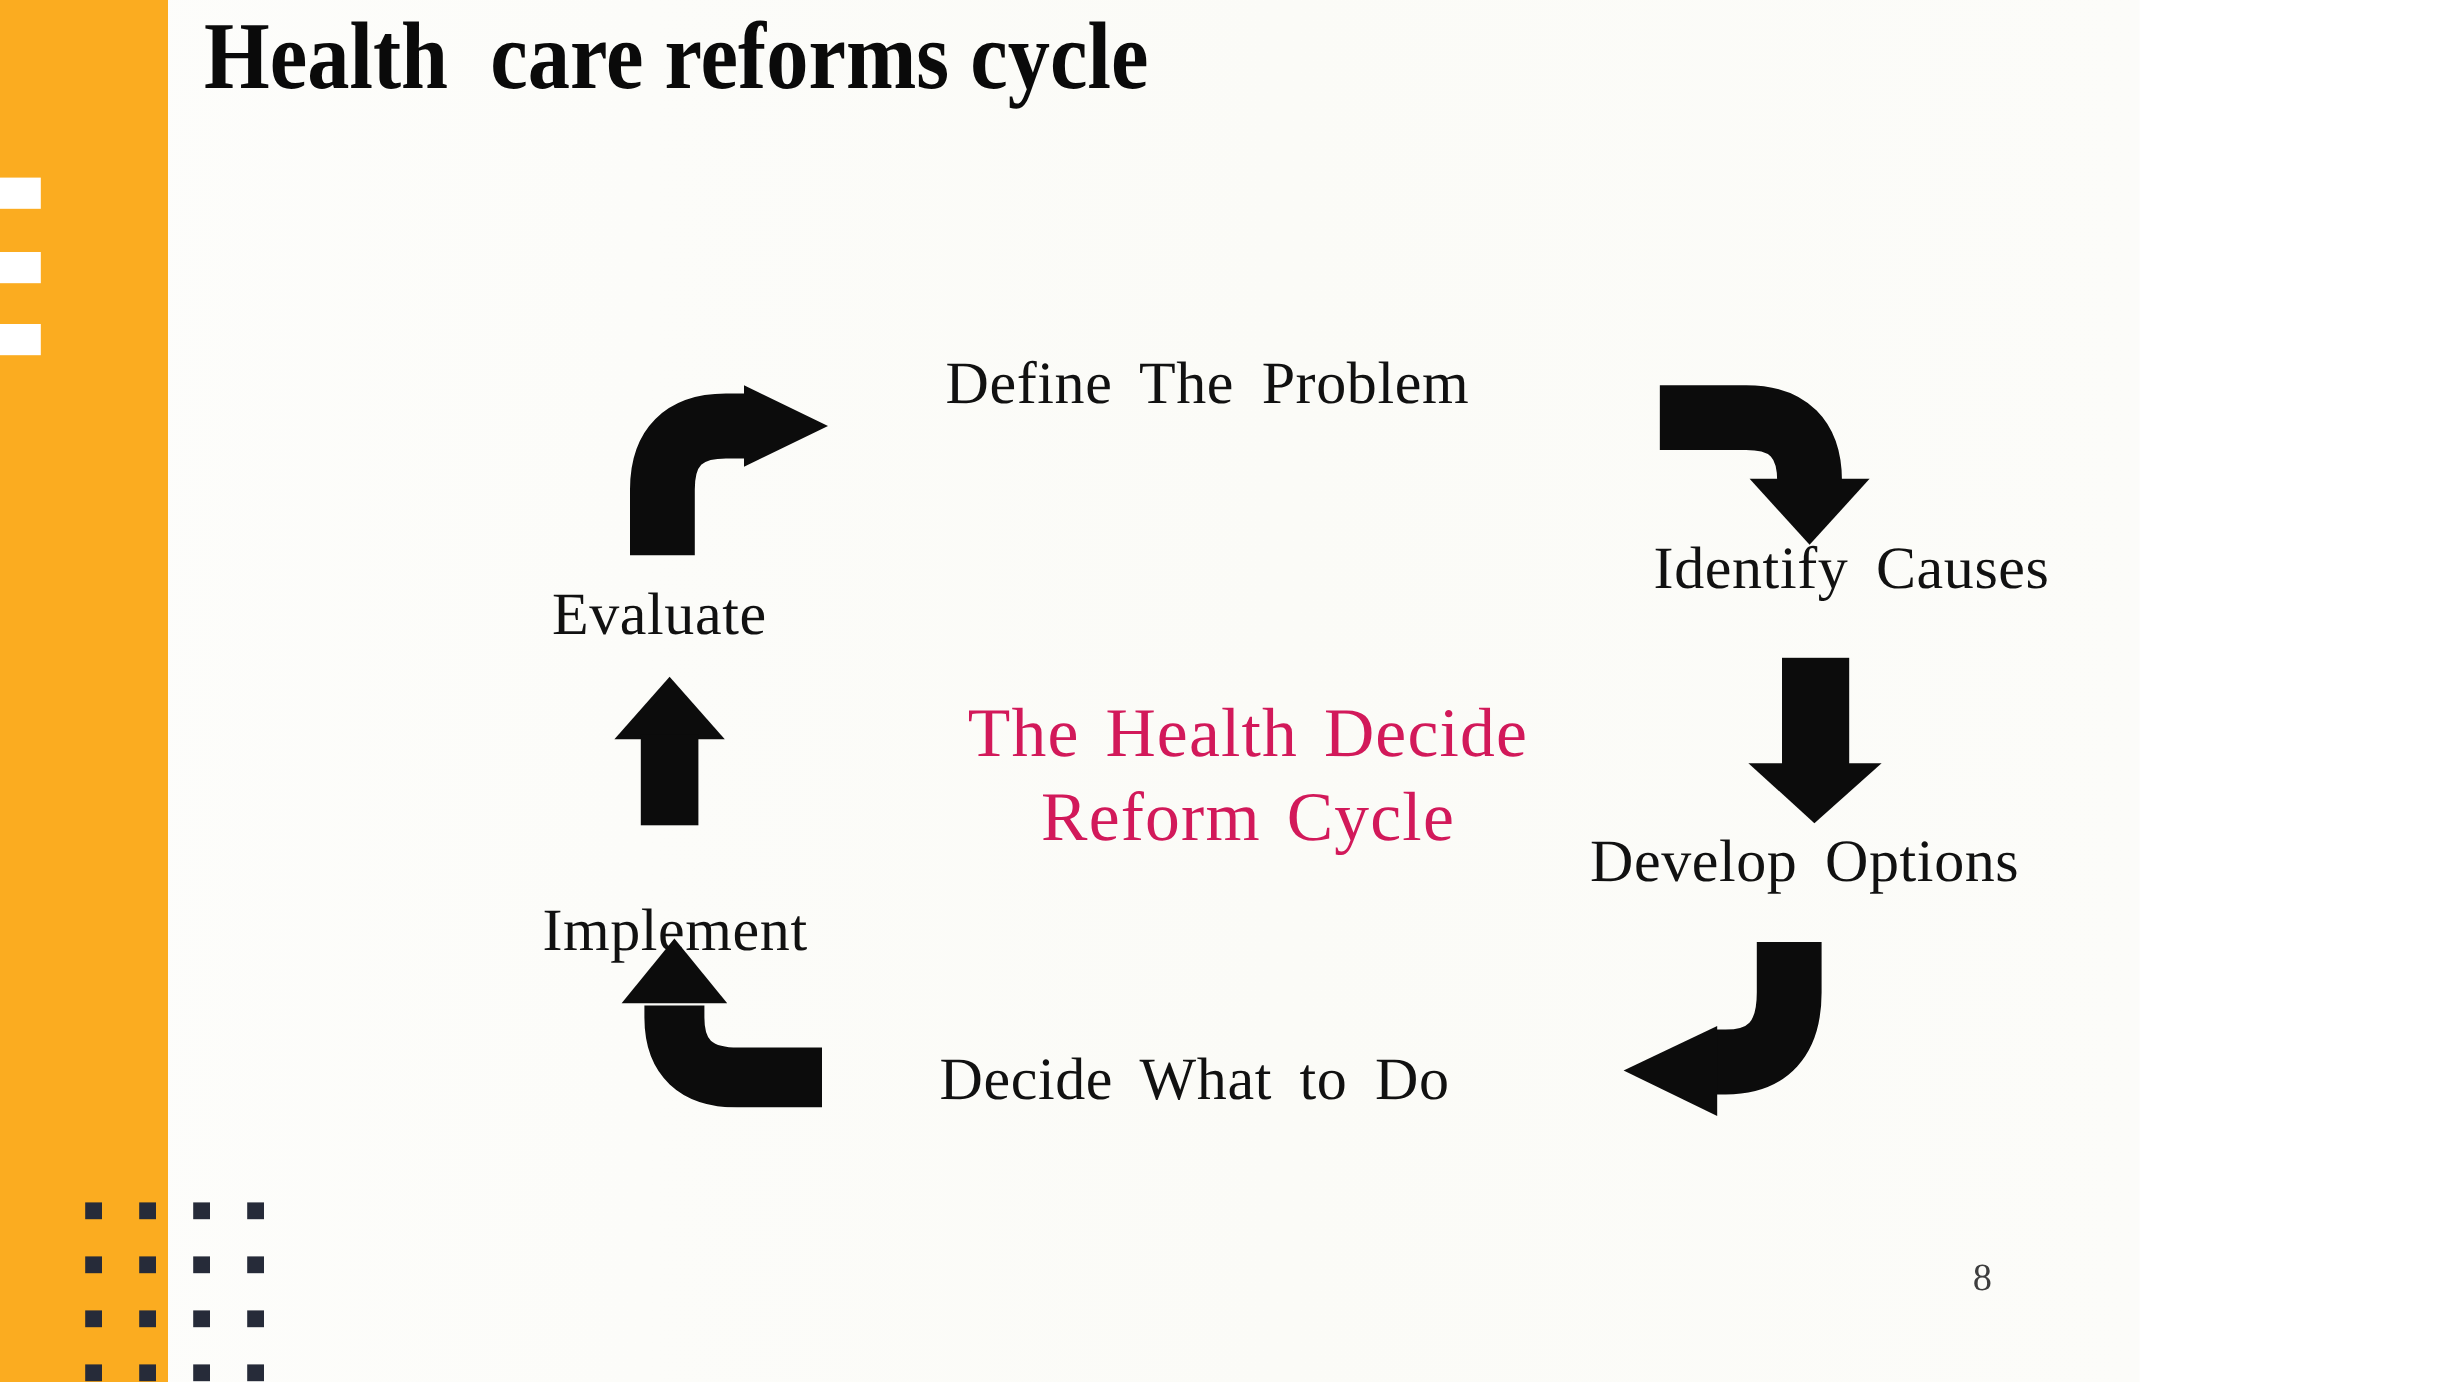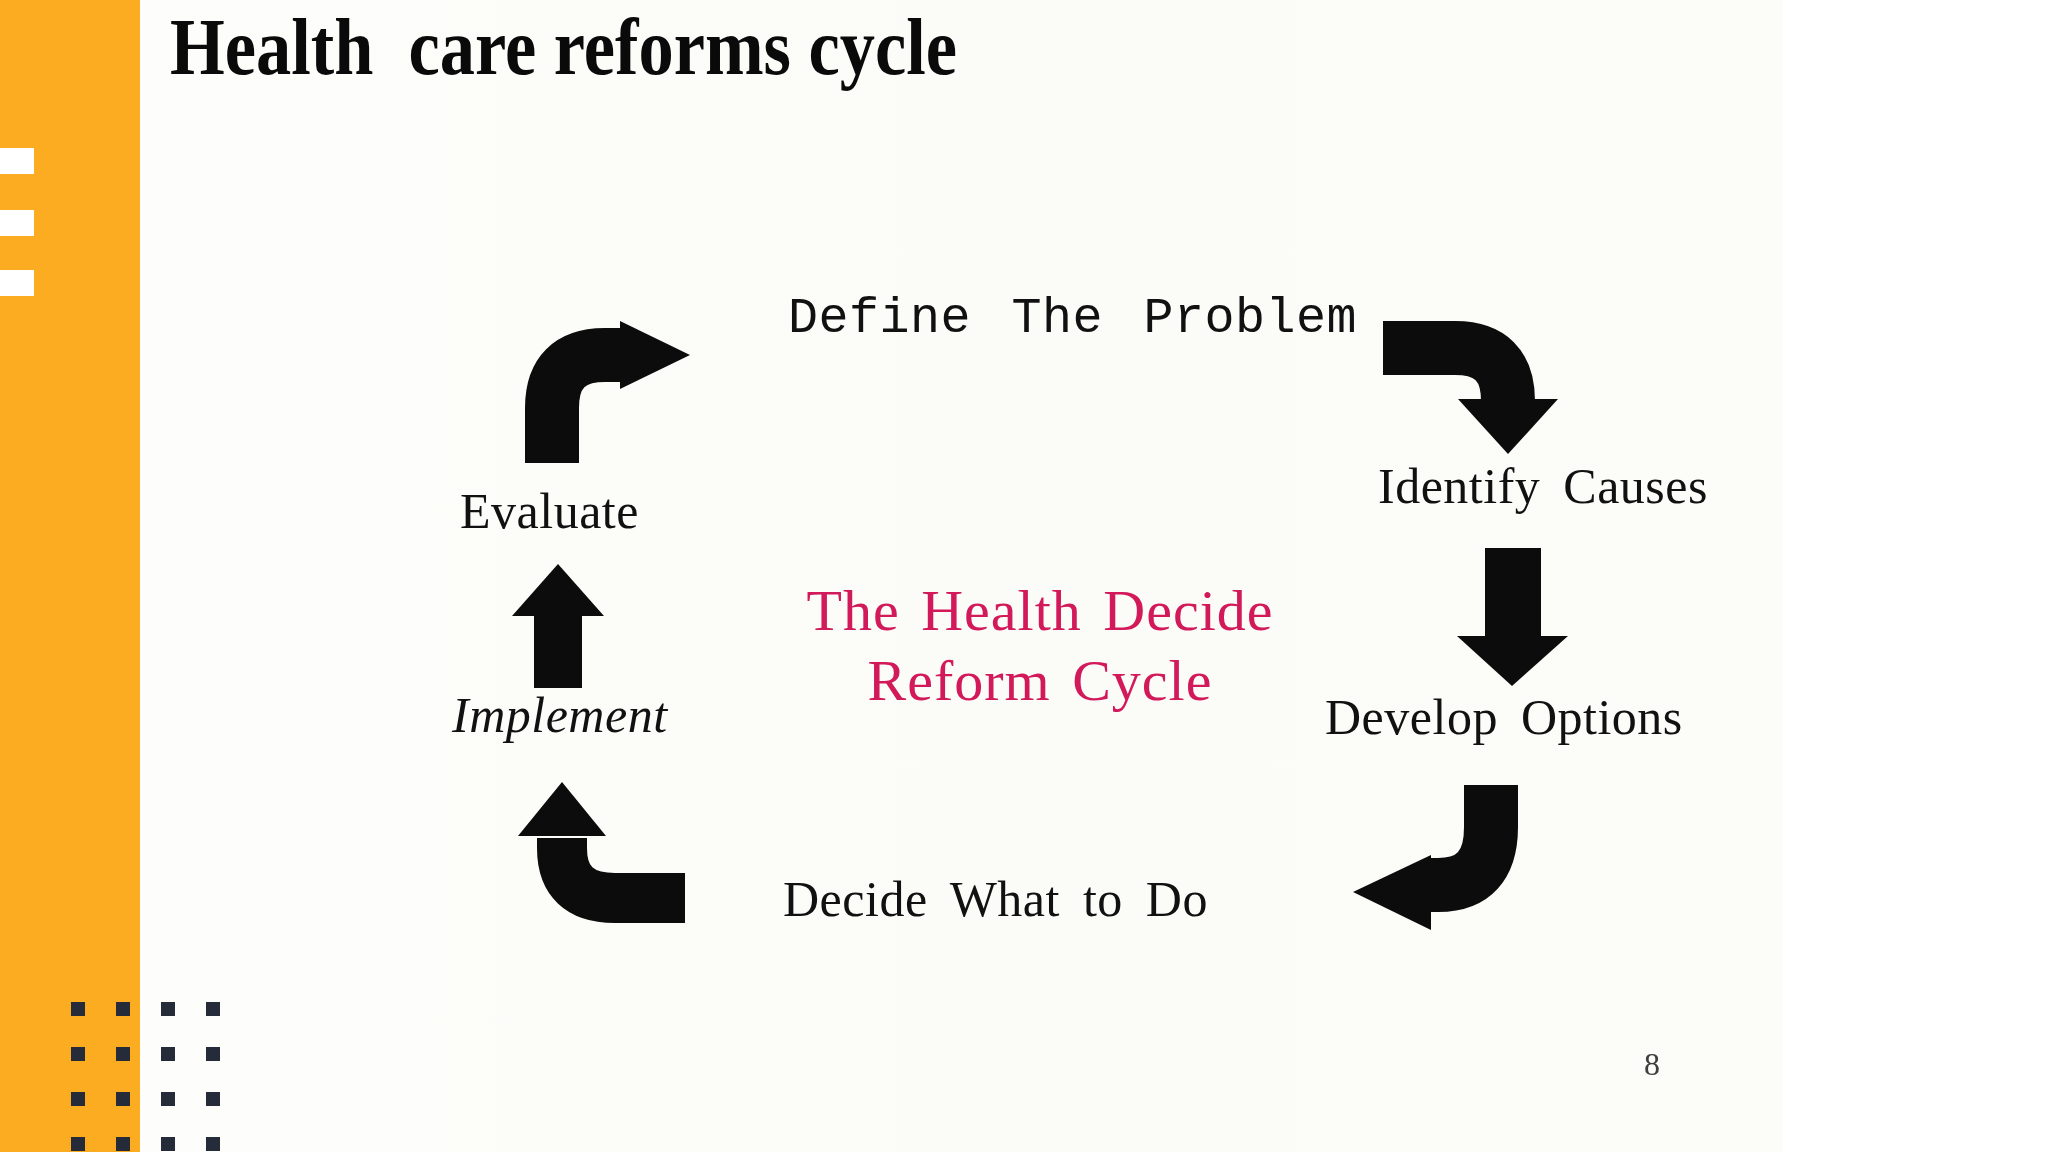--- a/index.html
+++ b/index.html
@@ -23,25 +23,25 @@
     position:absolute;left:170px;top:2px;
     font-size:80px;font-weight:700;color:#0a0a0a;white-space:nowrap;
     transform:scaleX(0.88);transform-origin:left top;letter-spacing:0px;
   }
   
   .lbl{
     position:absolute;font-size:50px;color:#111111;white-space:nowrap;
     word-spacing:10px;letter-spacing:0.5px;
   }
   .lbl.evaluate{left:460px;top:482px;text-align:right;}
-  .lbl.define{left:788px;top:290px;font-family:Liberation Mono, monospace;}
-  .lbl.identify{left:1378px;top:457px;font-family:Liberation Serif, serif;}
+  .lbl.define{left:788px;top:290px;}
+  .lbl.identify{left:1378px;top:444px;font-family:Liberation Serif, serif;}
   .lbl.develop{left:1325px;top:688px;}
   .lbl.decide{left:783px;top:870px;}
-  .lbl.implement{left:452px;top:686px;font-style:italic;}
+  .lbl.implement{left:452px;top:746px;}
   .center-text{
     position:absolute;left:755px;top:576px;width:570px;
     text-align:center;font-size:58px;line-height:1.2;color:#D2195A;
     letter-spacing:1px;word-spacing:6px;
   }
   .arrow{position:absolute;}
   
   .badge{
     position:absolute;left:1905px;top:1005px;width:143px;height:147px;
     background:#2A2F3D;display:flex;align-items:center;justify-content:center;

